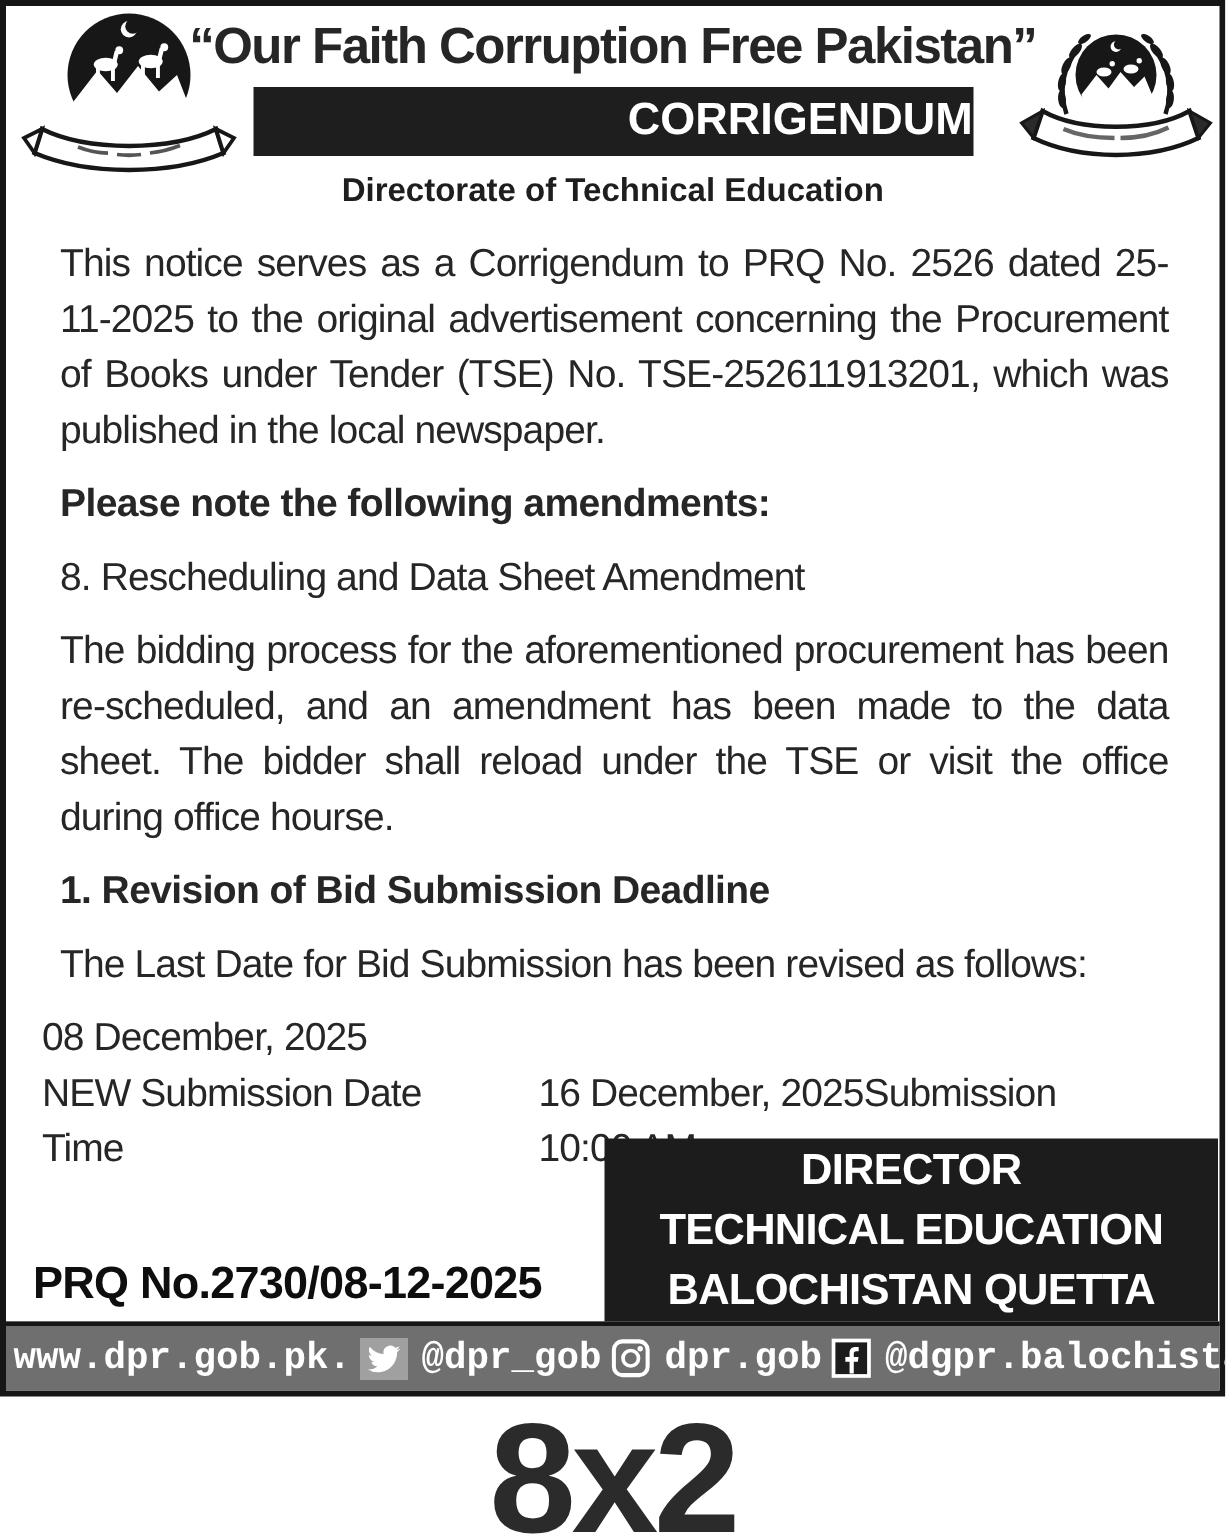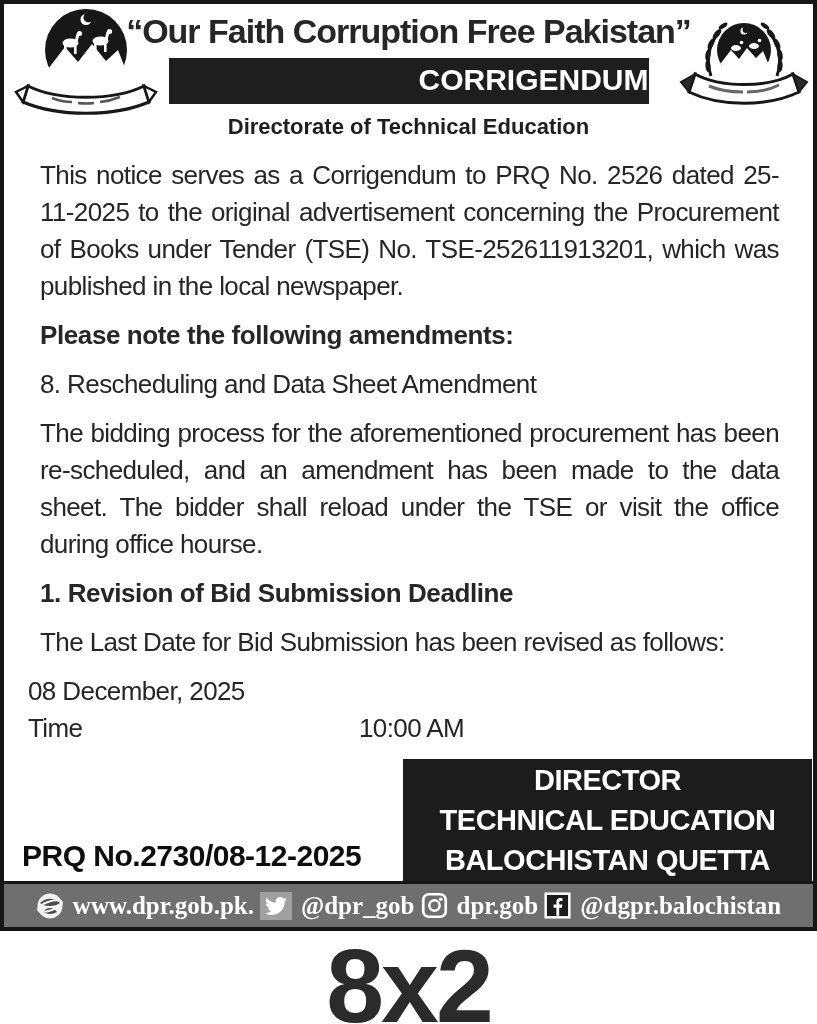--- a/index.html
+++ b/index.html
@@ -21,21 +21,21 @@
   .b{font-weight:bold;letter-spacing:-0.4px;}
   .sched-row{display:flex;}
   .sched-label{width:331px;flex:none;}
   .prq{position:absolute;left:18px;bottom:54px;font-size:30px;font-weight:bold;color:#0e0e0e;
        letter-spacing:-0.5px;}
   .director{position:absolute;right:1px;bottom:46px;width:409px;height:122px;background:#1c1c1c;
             color:#fff;display:flex;flex-direction:column;justify-content:center;text-align:center;
             font-size:29px;font-weight:bold;line-height:40px;letter-spacing:-0.5px;}
   .socialbar{position:absolute;left:0;right:0;bottom:0;height:43px;background:#6f6f6f;
              border-top:3px solid #161616;display:flex;align-items:center;justify-content:center;
-             gap:6px;color:#fff;font-family:Liberation Serif, serif;font-weight:bold;font-size:25px;}
+             gap:6px;color:#fff;font-family:Liberation Mono, monospace;font-weight:bold;font-size:25px;}
   .soc-item{display:flex;align-items:center;gap:9px;}
   .tile-tw{width:32px;height:28px;background:#a0a0a0;display:flex;align-items:center;justify-content:center;}
   .size-tag{position:absolute;left:0;right:0;top:934px;text-align:center;font-size:104px;
             font-weight:bold;color:#2b2b2b;letter-spacing:-3px;line-height:1;}
 </style>
 </head>
 <body>
 
 <div class="page">
   <div class="notice">
@@ -115,20 +115,24 @@
       <p class="b">Please note the following amendments:</p>
       <p>8. Rescheduling and Data Sheet Amendment</p>
       <p class="jst">The bidding process for the aforementioned procurement has been re-scheduled, and an amendment has been made to the data sheet. The bidder shall reload under the TSE or visit the office during office hourse.</p>
       <p class="b">1. Revision of Bid Submission Deadline</p>
       <p>The Last Date for Bid Submission has been revised as follows:</p>
 
       <div class="sched-row">
         <span>08 December, 2025</span>
       </div>
       <div class="sched-row">
+        <span class="sched-label">NEW Submission Date</span>
+        <span>16 December, 2025Submission</span>
+      </div>
+      <div class="sched-row">
         <span class="sched-label">Time</span>
         <span>10:00 AM</span>
       </div>
     </div>
 
     <div class="prq">PRQ No.2730/08-12-2025</div>
 
     <div class="director">
       <span>DIRECTOR</span>
       <span>TECHNICAL EDUCATION</span>

